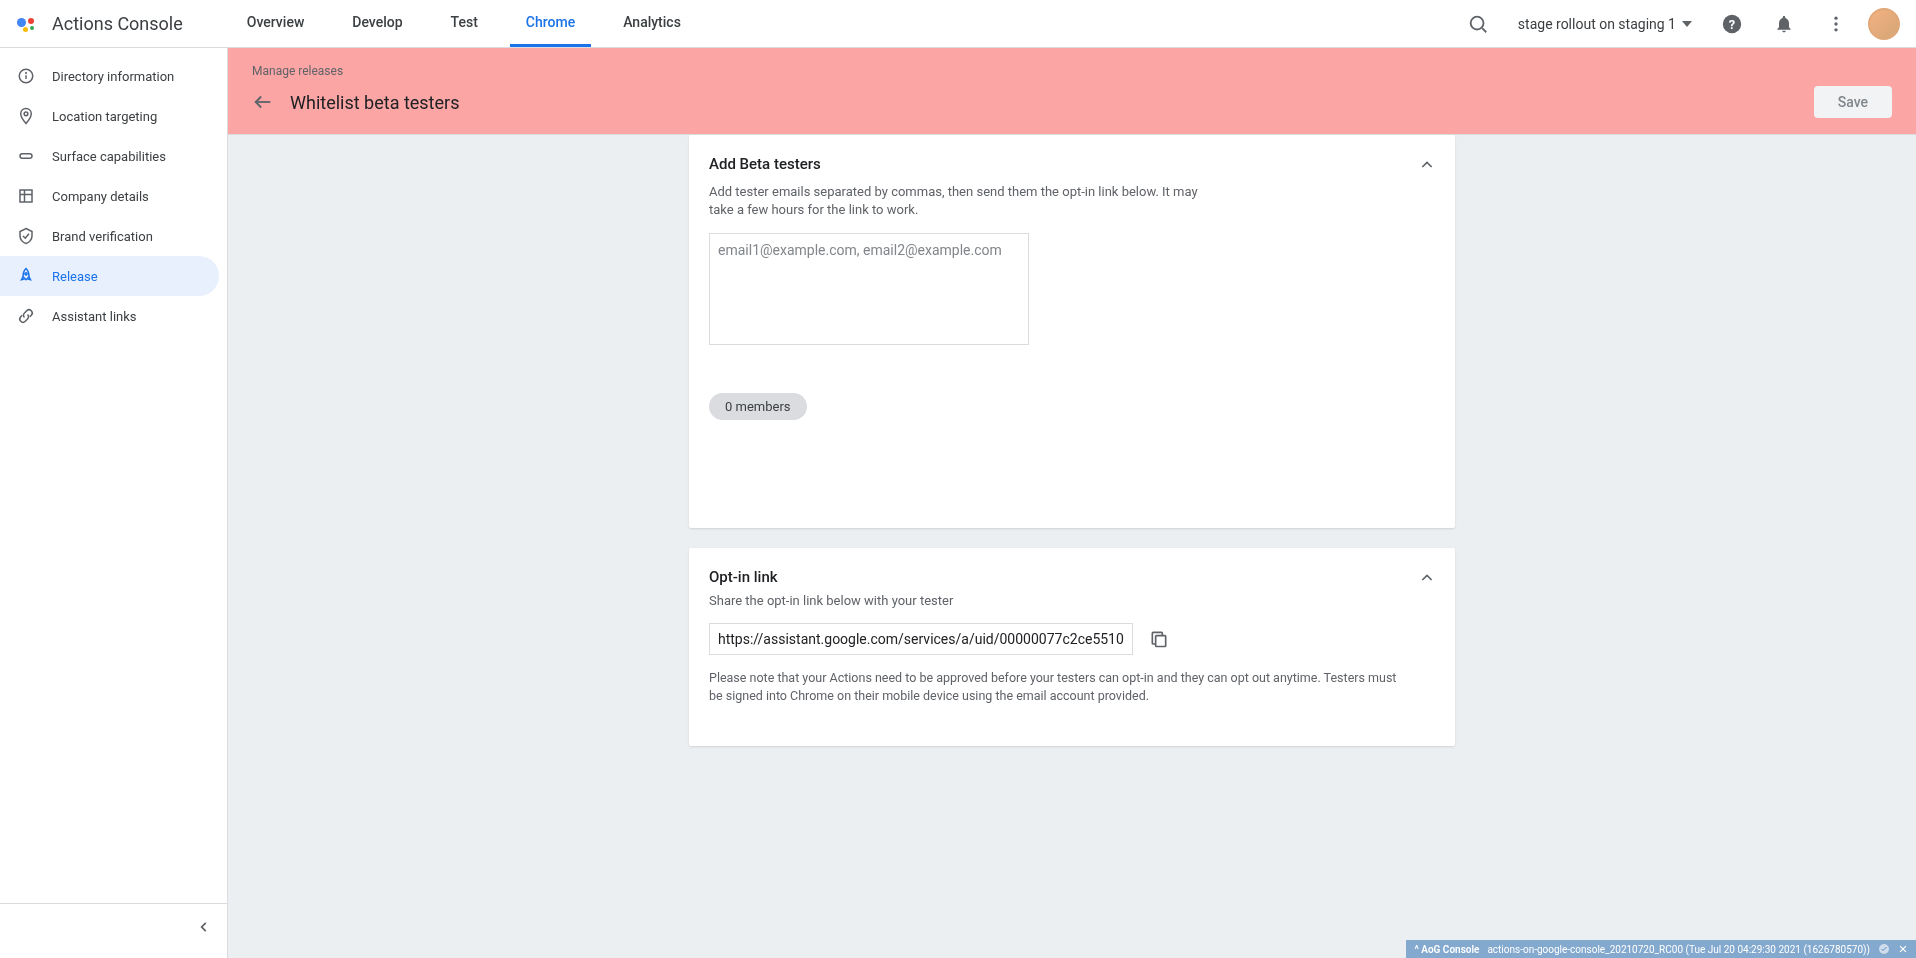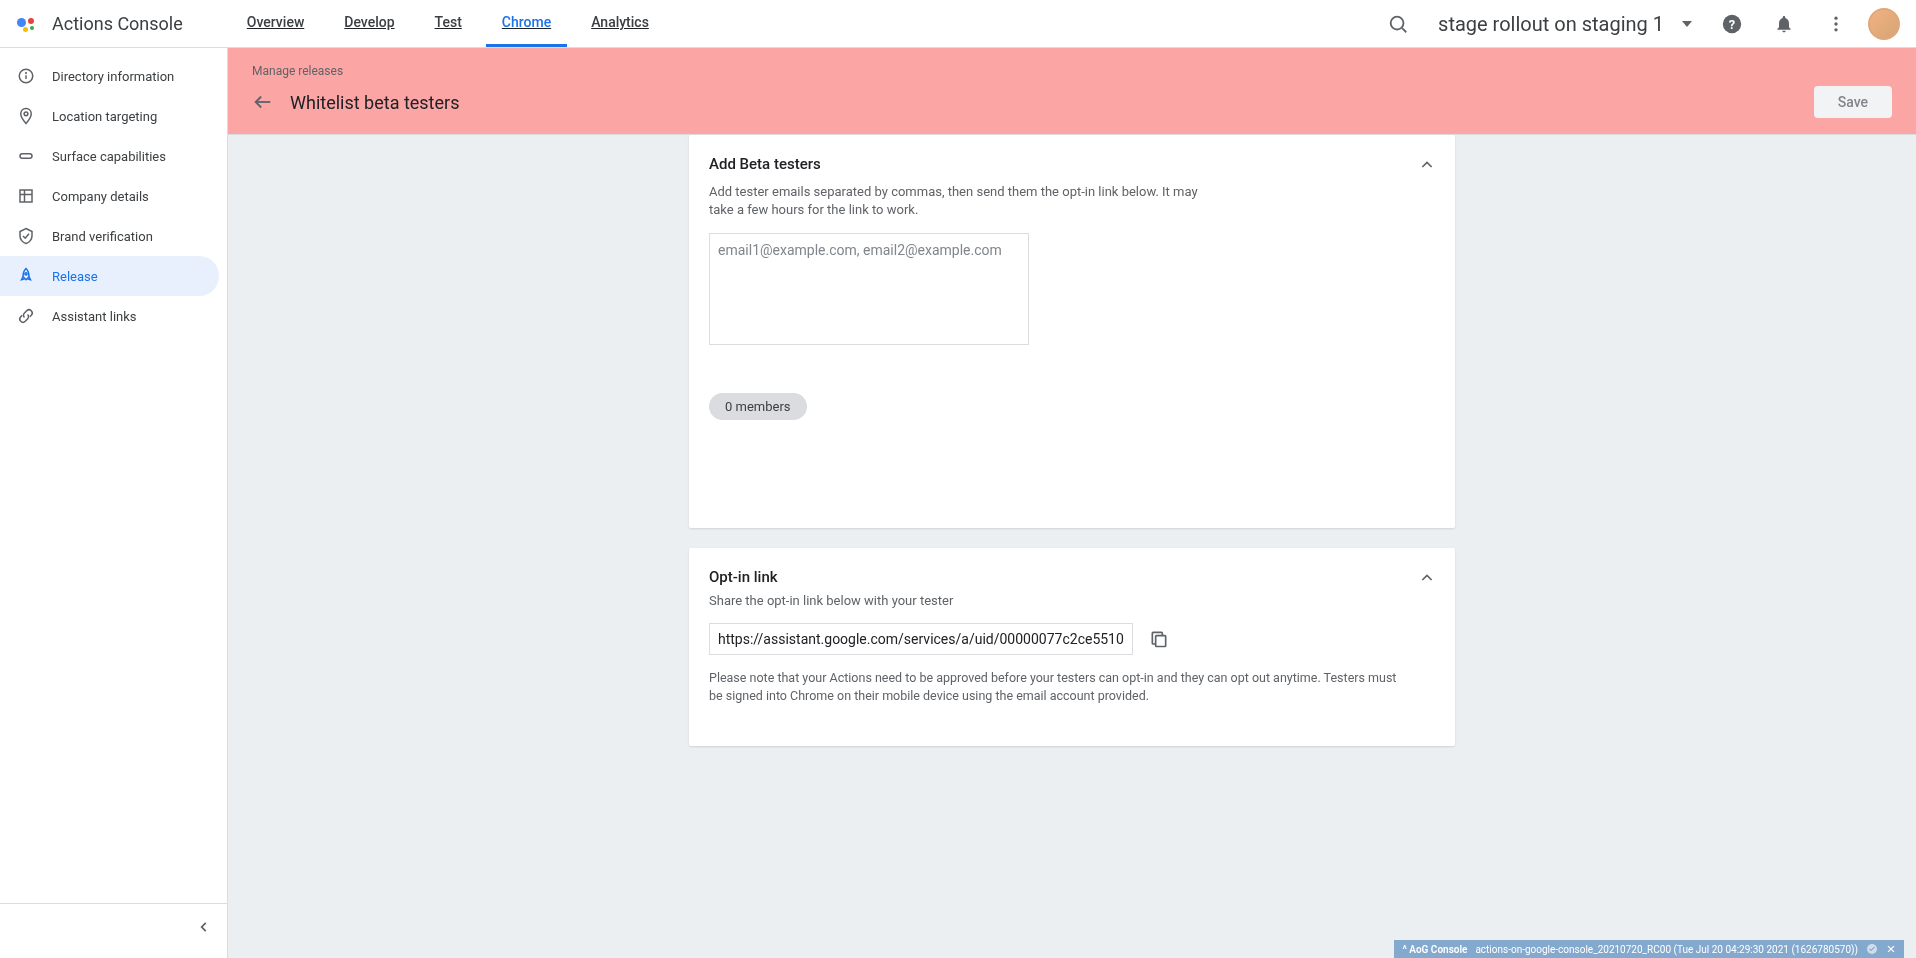--- a/index.html
+++ b/index.html
@@ -45,23 +45,22 @@
     .dot-red { width: 6px; height: 6px; background: #ea4335; left: 12px; top: 6px; }
     .dot-yellow { width: 5px; height: 5px; background: #fbbc04; left: 7px; top: 15px; }
     .dot-green { width: 4px; height: 4px; background: #34a853; left: 14px; top: 14px; }
     .logo-text {
       font-size: 18px;
       color: #3c4043;
       font-weight: 400;
     }
     .topnav {
       display: flex;
-      gap: 8px;
+      gap: 16px;
       height: 100%;
-      text-decoration: underline;
     }
     .topnav-item {
       padding: 0 16px;
       display: flex;
       align-items: center;
       font-size: 14px;
       color: #3c4043;
       cursor: pointer;
       border-bottom: 3px solid transparent;
       font-weight: 500;
@@ -82,24 +81,24 @@
       display: flex;
       align-items: center;
       justify-content: center;
       cursor: pointer;
       border-radius: 50%;
       color: #5f6368;
     }
     .project-selector {
       display: flex;
       align-items: center;
-      font-size: 20px;
+      font-size: 14px;
       color: #3c4043;
       cursor: pointer;
-      gap: 18px;
+      gap: 6px;
       padding: 0 8px;
     }
     .avatar {
       width: 32px;
       height: 32px;
       border-radius: 50%;
       background: linear-gradient(135deg, #f4b183, #d4a574);
       border: 2px solid #e0a878;
     }
     .layout {
@@ -287,21 +286,21 @@
     .note {
       font-size: 12.5px;
       color: #5f6368;
       margin-top: 14px;
       line-height: 1.5;
       max-width: 700px;
     }
     .footer-badge {
       position: fixed;
       bottom: 0;
-      right: 12px;
+      right: 0;
       background: #84a9ce;
       color: #fff;
       font-size: 10px;
       padding: 3px 8px;
       display: flex;
       align-items: center;
       gap: 8px;
     }
     .footer-badge .ftitle {
       font-weight: 600;

